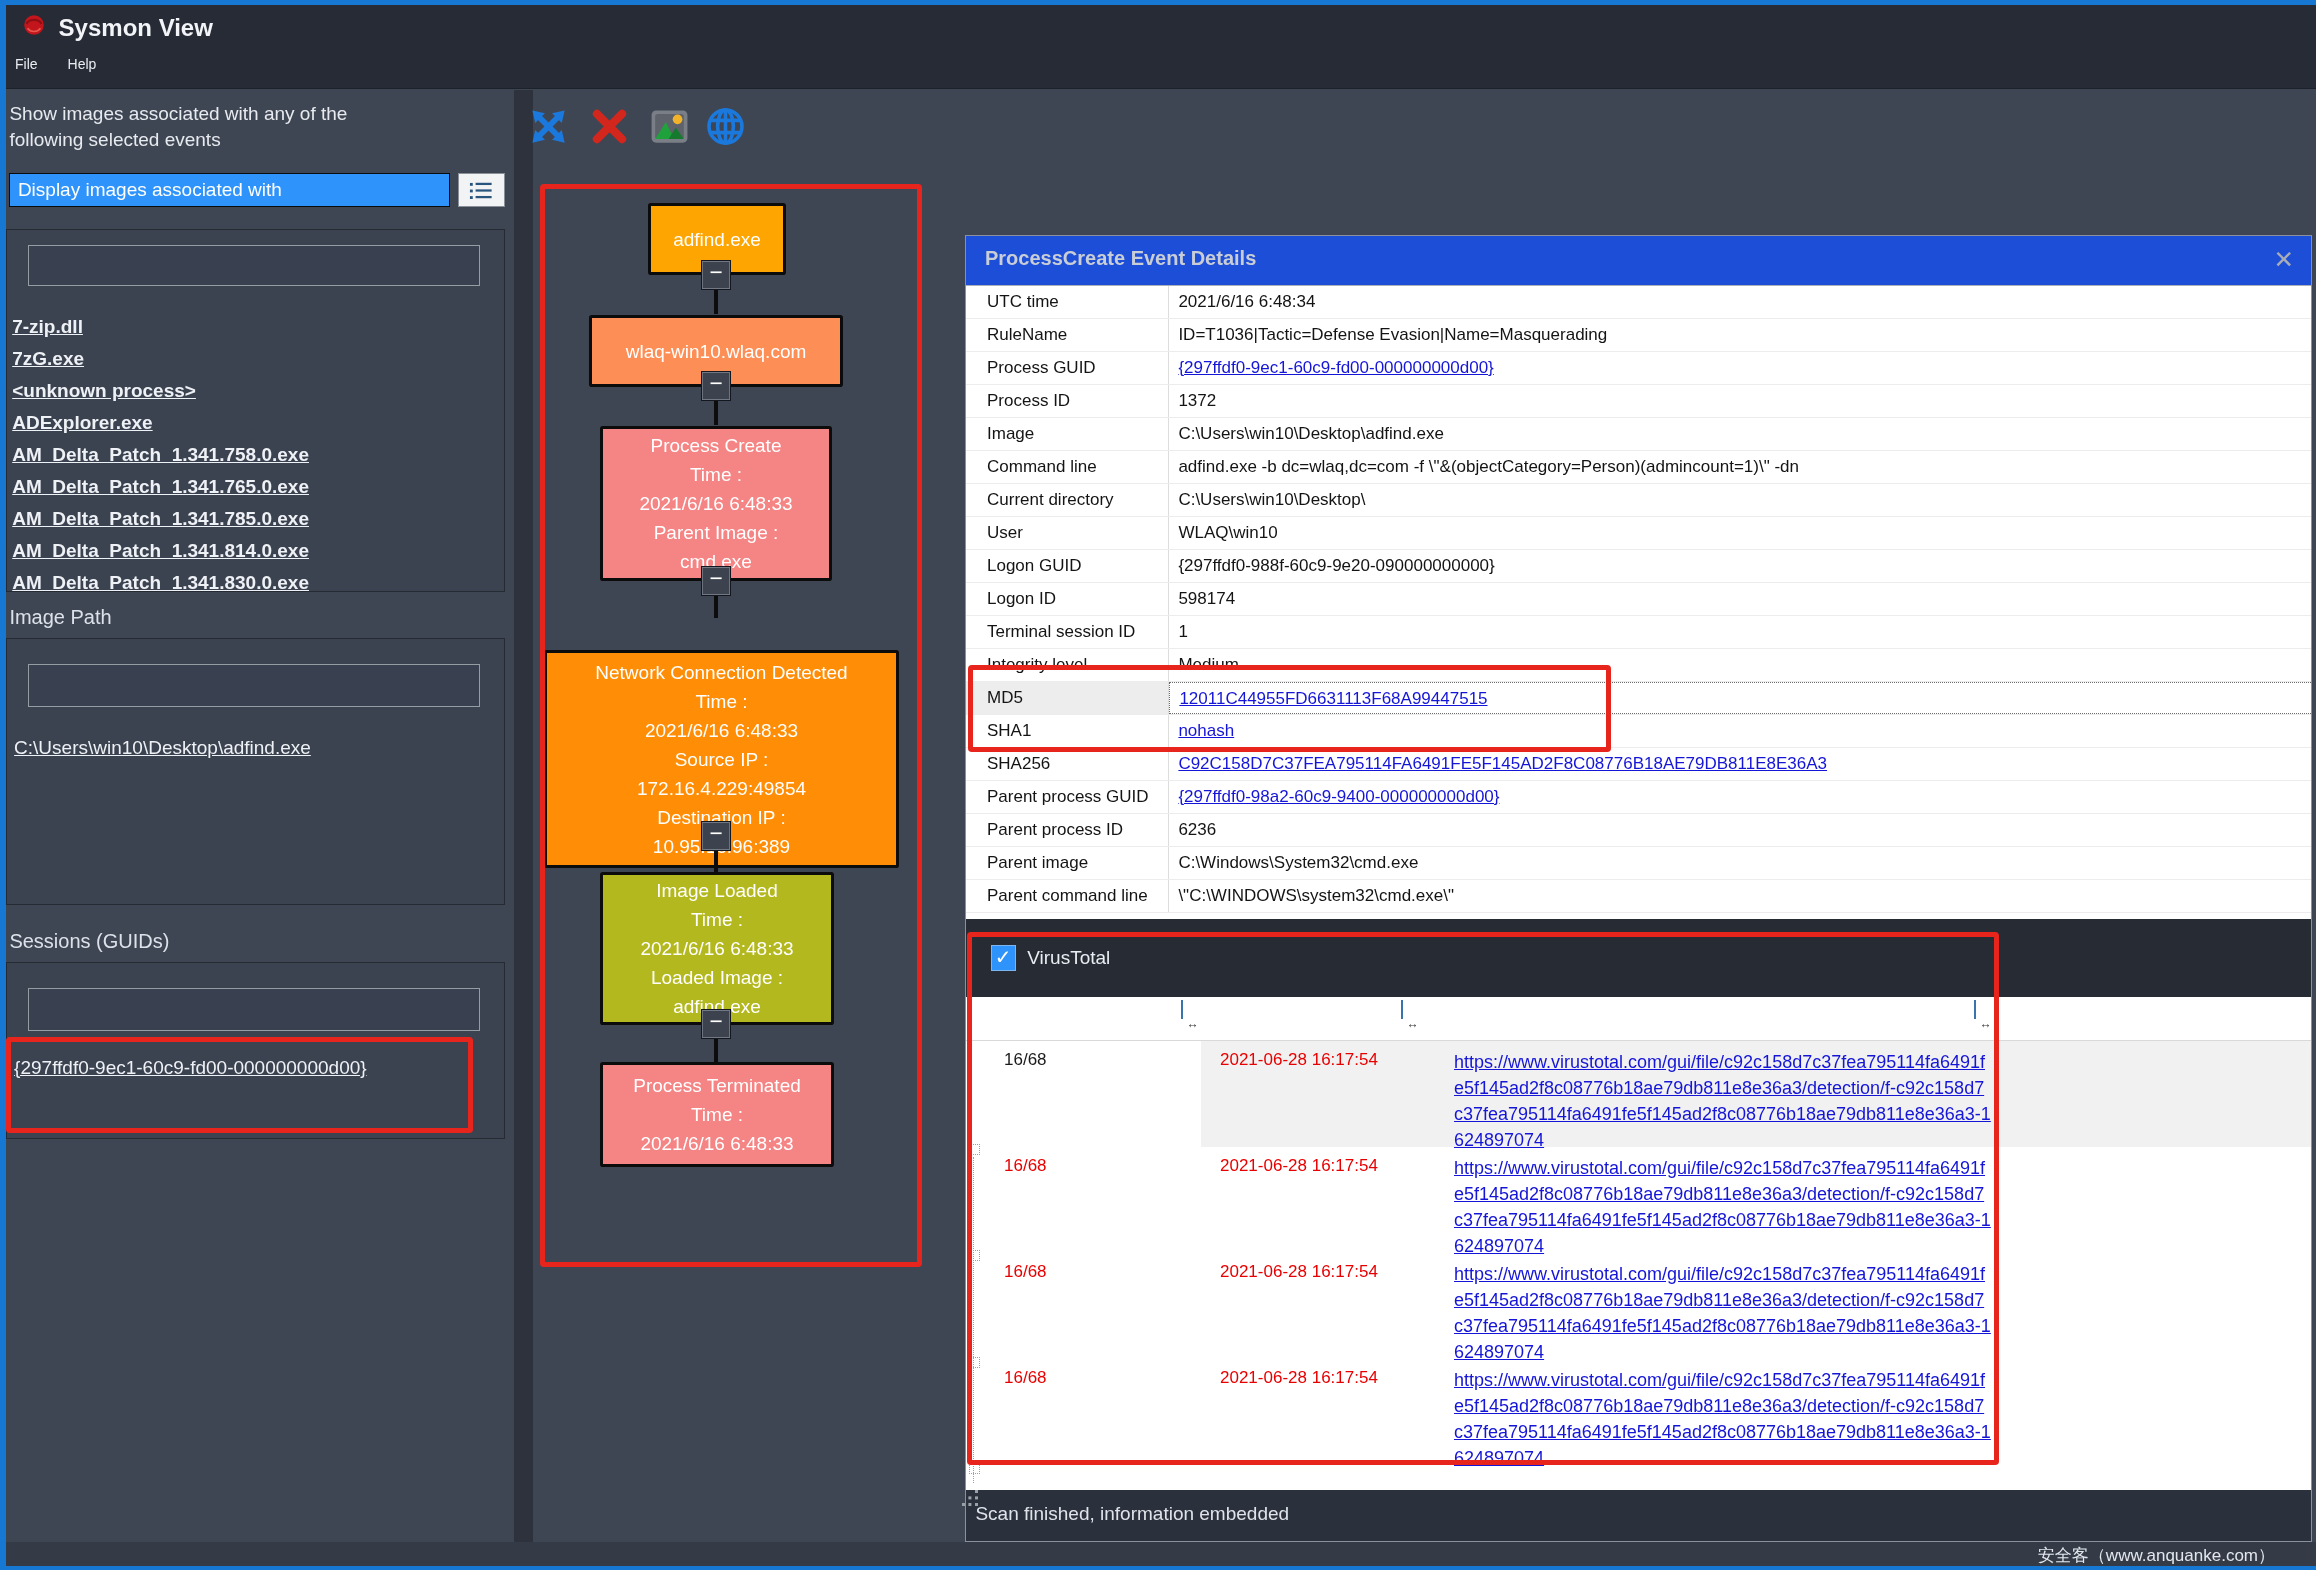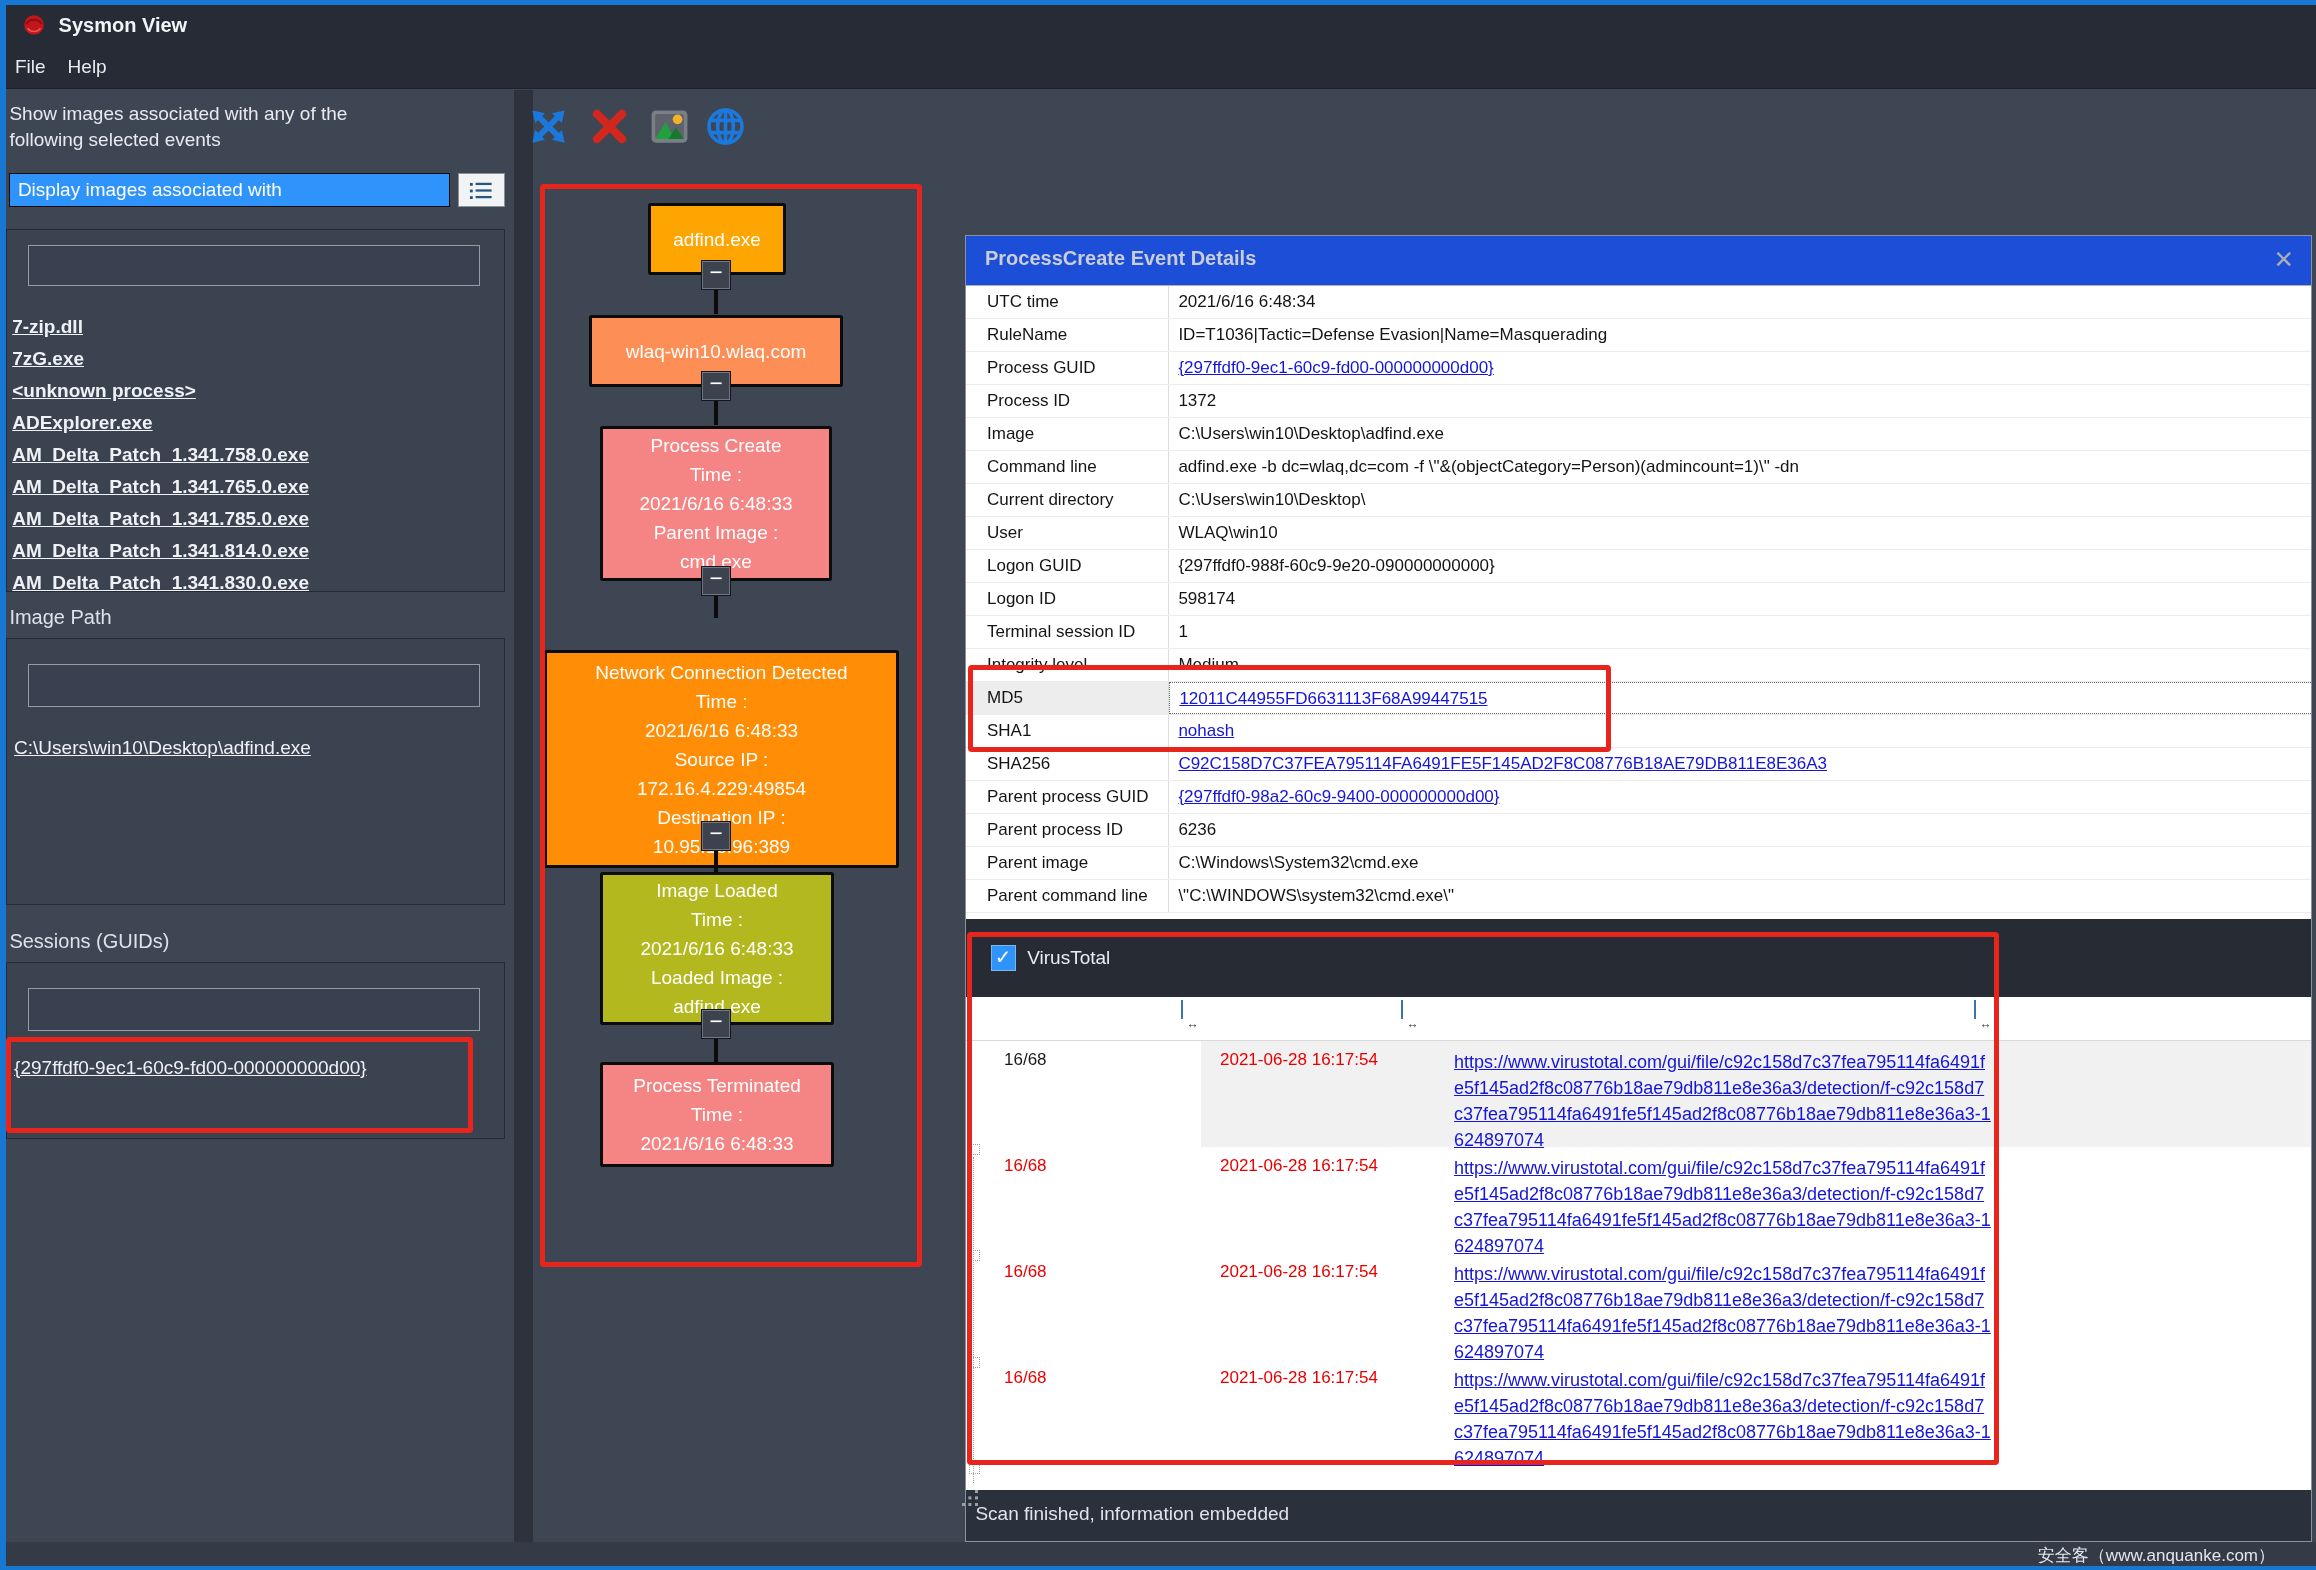--- a/index.html
+++ b/index.html
@@ -5,23 +5,23 @@
   html,body{margin:0;padding:0;background:#2b313c;}
   #root{position:relative;width:2316px;height:1571px;overflow:hidden;
         background:#3f4653;font-family:"Liberation Sans",sans-serif;}
   
   .edge{position:absolute;background:#1778d4;z-index:20;}
   #edge-top{left:0;top:0;width:2316px;height:4.7px;}
   #edge-left{left:0;top:0;width:5.6px;height:1571px;}
   #edge-bottom{left:0;top:1566px;width:2316px;height:4.7px;}
   #titlebar{position:absolute;left:5.6px;top:4.7px;width:2311px;height:42px;background:#262b35;}
   #titlebar .tlogo{position:absolute;left:15px;top:7.5px;width:26px;height:26px;}
-  #titlebar .ttext{position:absolute;left:53px;top:9.4px;font-size:20px;font-weight:bold;color:#f2f4f7;}
+  #titlebar .ttext{position:absolute;left:53px;top:9.4px;font-size:24px;font-weight:bold;color:#f2f4f7;}
   #menubar{position:absolute;left:5.6px;top:47px;width:2311px;height:41px;background:#262b35;border-bottom:1.9px solid #1d222a;}
-  .menu-item{position:absolute;top:8.5px;font-size:19px;color:#e9ecf0;cursor:default;}
+  .menu-item{position:absolute;top:8.5px;font-size:14px;color:#e9ecf0;cursor:default;}
   #menu-file{left:9.4px;} #menu-help{left:62px;}
   #watermark{position:absolute;left:0;top:1542px;width:2316px;height:23.5px;background:#343b47;z-index:15;}
   #watermark span{position:absolute;right:41px;top:1.9px;font-size:17px;color:#e3e7ed;}
   
   #sidebar{position:absolute;left:5.6px;top:90px;width:508px;height:1452px;background:#3f4653;}
   #intro{position:absolute;left:3.8px;top:11.3px;width:405px;font-size:19px;line-height:25.4px;color:#e7eaef;}
   #combo-display{position:absolute;left:3.8px;top:83px;width:441px;height:34px;background:#2e93fb;border:1.9px solid #0b0b0b;
     color:#ffffff;font-size:19px;line-height:32px;padding-left:7.5px;box-sizing:border-box;}
   #btn-list{position:absolute;left:452px;top:83px;width:47px;height:34px;background:#f2f3f4;border:0.9px solid #8a9097;box-sizing:border-box;
     display:flex;align-items:center;justify-content:center;}

